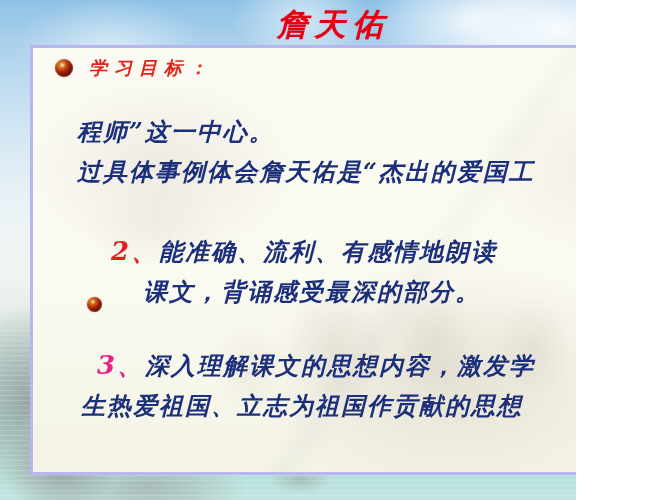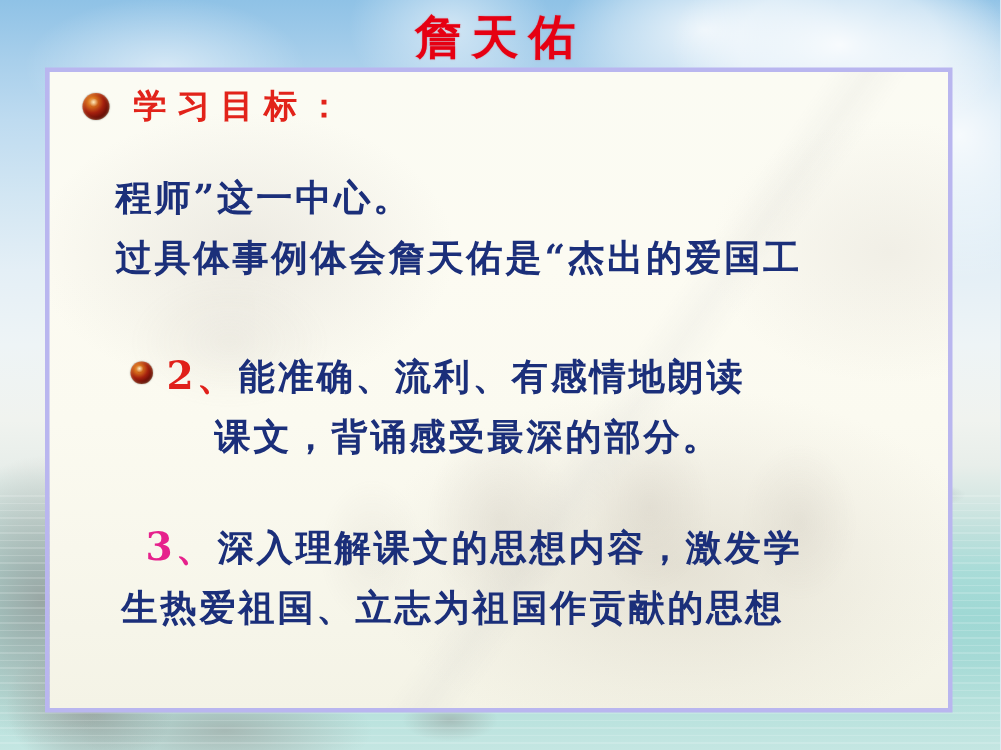--- a/index.html
+++ b/index.html
@@ -8,24 +8,25 @@
     width: 667px;
     height: 500px;
     overflow: hidden;
   }
   body {
     font-family: "DejaVu Sans", "Liberation Sans", sans-serif;
   }
 
   #slide {
     position: relative;
-    width: 667px;
+    width: 576px;
     height: 500px;
     overflow: hidden;
     background: #cfe3ef;
+    font-style: italic;
   }
 
   
   .bg-layer { position: absolute; left: 0; top: 0; width: 667px; height: 500px; }
 
   .bg-sky {
     background:
       linear-gradient(to bottom,
         #8fc2e6 0%,
         #a8cfeb 8%,
@@ -143,21 +144,21 @@
   }
 
   .heading-row {
     position: absolute;
     left: 22px;
     top: 8px;
     display: flex;
     align-items: center;
   }
   .heading-text {
-    font-size: 22px;
+    font-size: 18px;
     letter-spacing: 7px;
     color: #e2231a;
     margin-left: 16px;
   }
 
   
   .bullet-icon {
     display: inline-block;
     width: 18px;
     height: 18px;
@@ -186,21 +187,21 @@
     letter-spacing: 2px;
     color: #1b2f7a;
     line-height: 40px;
   }
   .num-magenta { color: #e6218c; font-size: 26px; }
   .num-red { color: #e0201a; font-size: 26px; }
 
   #item1 { left: 60px; top: 64px; }
   #item1 .l2, #item1 .l3 { margin-left: -16px; }
 
-  #item2 { left: 54px; top: 183px; display: flex; align-items: flex-start; }
+  #item2 { left: 54px; top: 183px; display: flex; align-items: flex-end; }
   #item2 .item2-bullet { margin-top: 10px; }
   #item2 .item2-text { margin-left: 9px; }
   #item2 .l2 { margin-left: 32px; }
 
   #item3 { left: 64px; top: 297px; }
   #item3 .l2, #item3 .l3 { margin-left: -16px; }
 </style>
 </head>
 <body>
 

